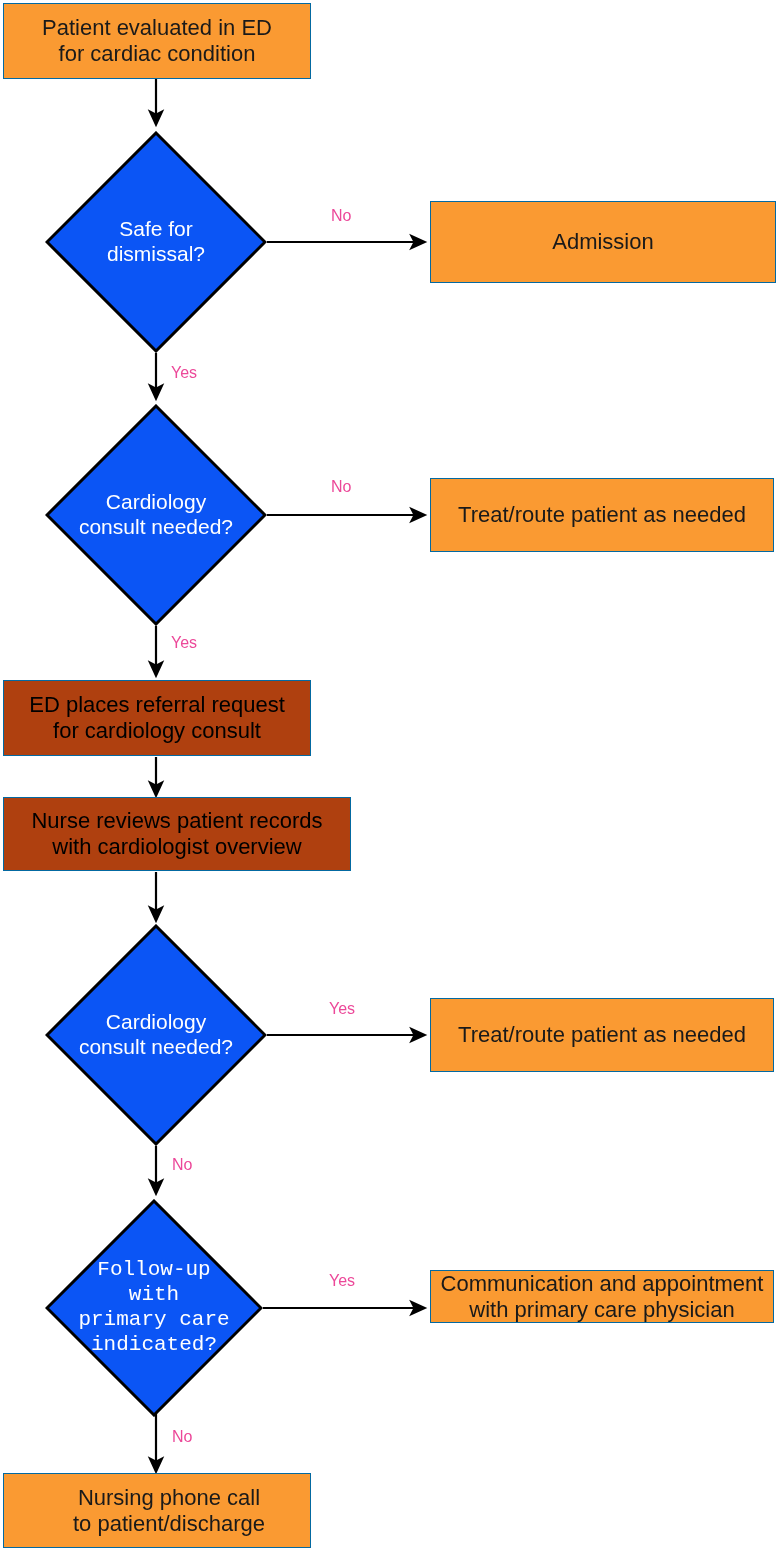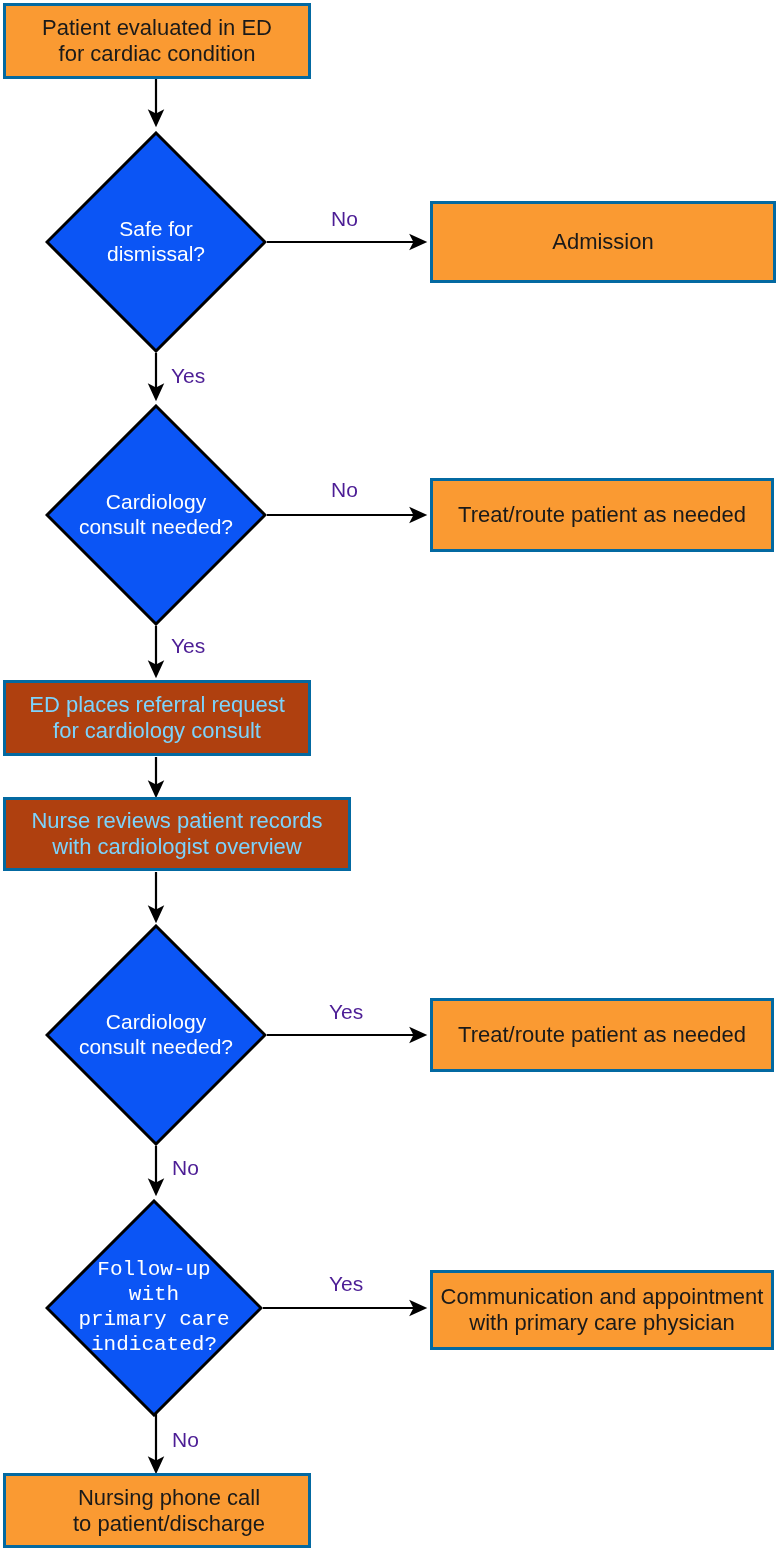--- a/index.html
+++ b/index.html
@@ -29,56 +29,56 @@
     position: absolute;
     box-sizing: border-box;
     display: flex;
     align-items: center;
     justify-content: center;
     text-align: center;
     line-height: 1.18;
     white-space: pre-line;
   }
   .proc {
-    border: 3px solid #0369a1;
+    border: 1px solid #0369a1;
     text-align: center;
   }
   .proc-start {
     background: #fa9a32;
     color: #1a1a1a;
   }
   .proc-result {
     background: #fa9a32;
     color: #1a1a1a;
   }
   .proc-action {
     background: #af400f;
-    color: #7dd3fc;
+    color: #000000;
   }
   .decision {
     background: transparent;
     color: #ffffff;
   }
   .decision .dia-shape {
     position: absolute;
     left: 0;
     top: 0;
     width: 100%;
     height: 100%;
   }
   .decision .dia-label {
     position: relative;
     z-index: 2;
     width: 78%;
     white-space: pre-line;
   }
   .edge-label {
     position: absolute;
-    color: #4c1d95;
-    font-size: 21px;
+    color: #ec4899;
+    font-size: 16px;
     white-space: nowrap;
   }
   .fs-21 { font-size: 21px; }
   .fs-22 { font-size: 22px; }
 </style>
 </head>
 <body>
 
 <div id="canvas">
 
@@ -164,21 +164,21 @@
 
   <div class="node decision fs-21" style="left:45px; top:1199px; width:218px; height:218px;font-family:Liberation Mono, monospace;">
     <svg class="dia-shape" viewBox="0 0 218 218" preserveAspectRatio="none">
       <polygon points="109,2 216,109 109,216 2,109" fill="#0b55f5" stroke="#000000" stroke-width="3"></polygon>
     </svg>
     <span class="dia-label">Follow-up with
 primary care
 indicated?</span>
   </div>
 
-  <div class="node proc proc-result fs-22" style="left:430px; top:1270px; width:344px; height:80px;">
+  <div class="node proc proc-result fs-22" style="left:430px; top:1270px; width:344px; height:53px;">
     <span>Communication and appointment
 with primary care physician</span>
   </div>
 
   <div class="node proc proc-result fs-22" style="left:3px; top:1473px; width:308px; height:75px;padding-left:24px;">
     <span>Nursing phone call
 to patient/discharge</span>
   </div>
 
   <div class="edge-label" style="left:331px; top:207px;">

